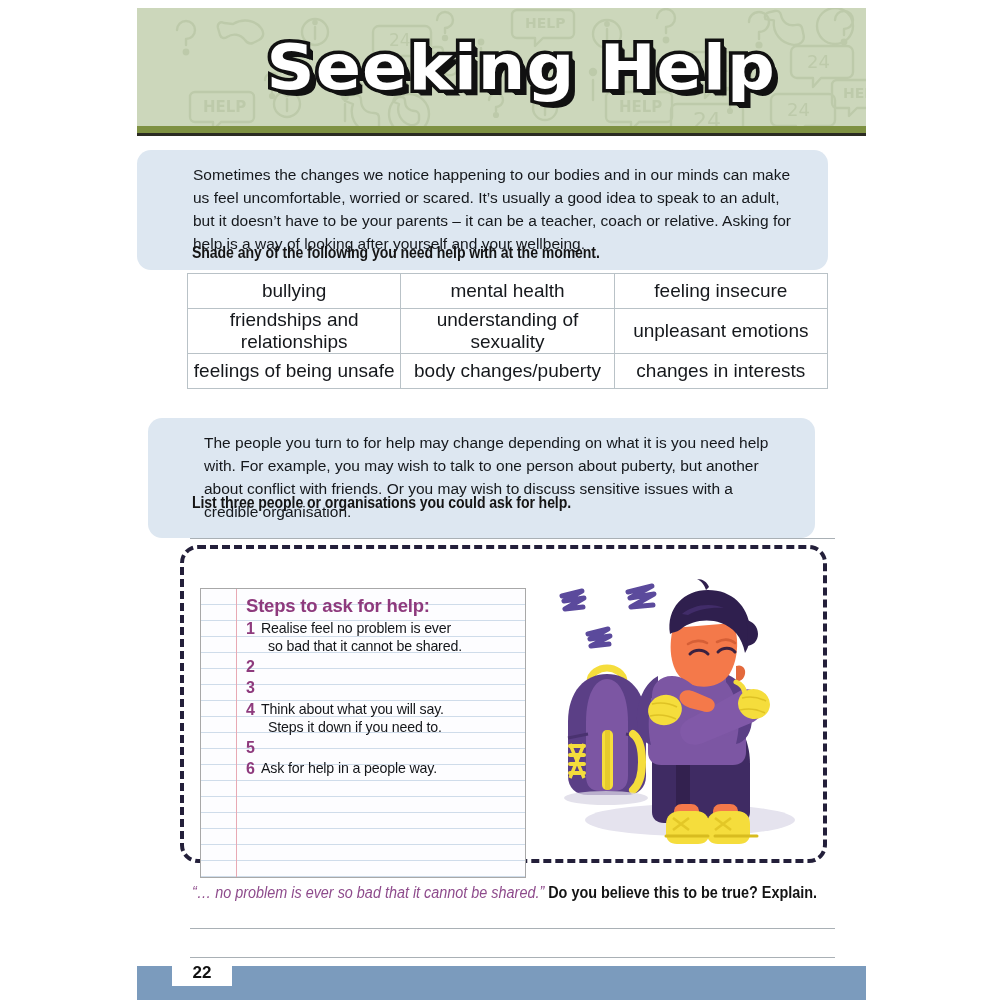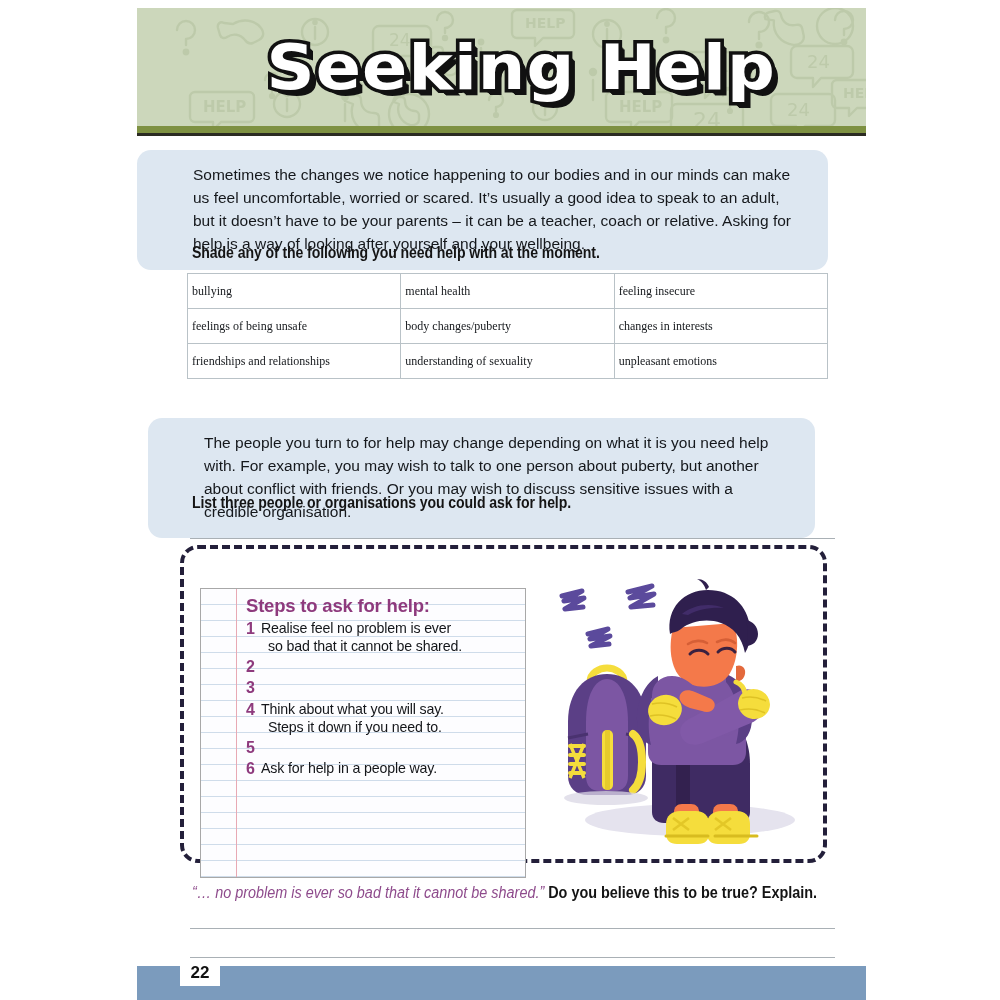--- a/index.html
+++ b/index.html
@@ -108,25 +108,25 @@
   #help-table {
     position: absolute;
     left: 187px; top: 273px;
     width: 641px;
     border-collapse: collapse;
     table-layout: fixed;
   }
   #help-table td {
     border: 1.5px solid #b9c2c7;
     height: 34px;
+    text-align: center;
     vertical-align: middle;
-    font-size: 12px;
+    font-size: 19px;
     color: #15181c;
     padding: 0 4px;
-    font-family: Liberation Serif, serif;
   }
 
   
   .answer-line {
     position: absolute;
     height: 0;
     border-top: 1.6px solid #a9b0b5;
   }
   #answer-line-top { left: 190px; top: 538px; width: 645px; }
   #answer-line-b1  { left: 190px; top: 928px; width: 645px; }
@@ -225,26 +225,25 @@
   
   #footer-bar {
     position: absolute;
     left: 137px; top: 966px;
     width: 729px; height: 34px;
     background: #7b9bbd;
   }
   #page-number-box {
     position: absolute;
     left: 172px; top: 959px;
-    width: 40px; height: 27px;
+    width: 60px; height: 27px;
     background: #ffffff;
     display: flex;
     align-items: center;
     justify-content: center;
-    margin-left: 8px;
   }
   #page-number-box span {
     font-family: "Liberation Sans Narrow", "Liberation Sans", sans-serif;
     font-weight: bold;
     font-size: 17px;
     color: #111111;
   }
 </style>
 </head>
 <body>
@@ -337,28 +336,28 @@
   <div id="instruction-shade" class="instruction">Shade any of the following you need help with at the moment.</div>
 
   <table id="help-table">
     <tbody>
       <tr>
         <td>bullying</td>
         <td>mental health</td>
         <td>feeling insecure</td>
       </tr>
       <tr>
+        <td>friendships and relationships</td>
+        <td>understanding of sexuality</td>
+        <td>unpleasant emotions</td>
+      </tr>
+      <tr>
         <td>feelings of being unsafe</td>
         <td>body changes/puberty</td>
         <td>changes in interests</td>
-      </tr>
-      <tr>
-        <td>friendships and relationships</td>
-        <td>understanding of sexuality</td>
-        <td>unpleasant emotions</td>
       </tr>
     </tbody>
   </table>
 
   <div id="info-box-2" class="info-box">
     <span>The people you turn to for help may change depending on what it is you need help with. For example, you may wish to talk to one person about puberty, but another about conflict with friends. Or you may wish to discuss sensitive issues with a credible organisation.</span>
   </div>
 
   <div id="instruction-list" class="instruction">List three people or organisations you could ask for help.</div>
 

